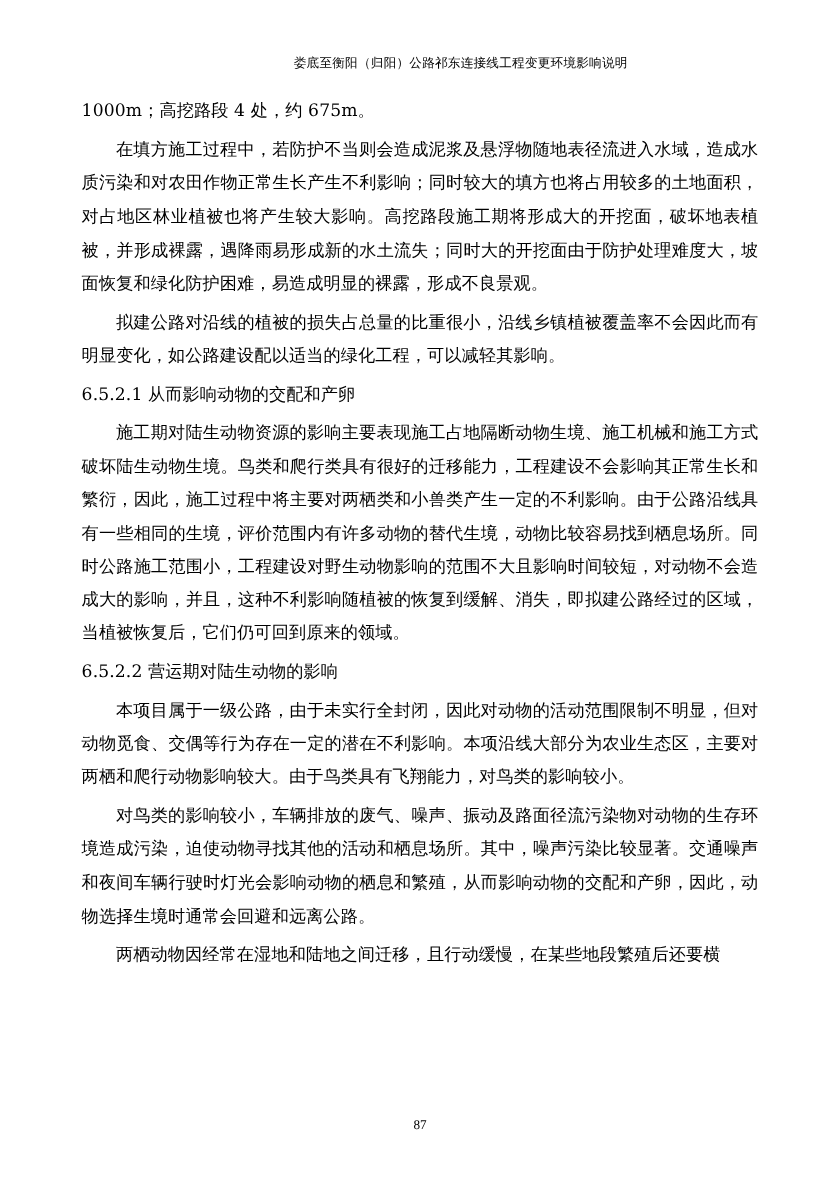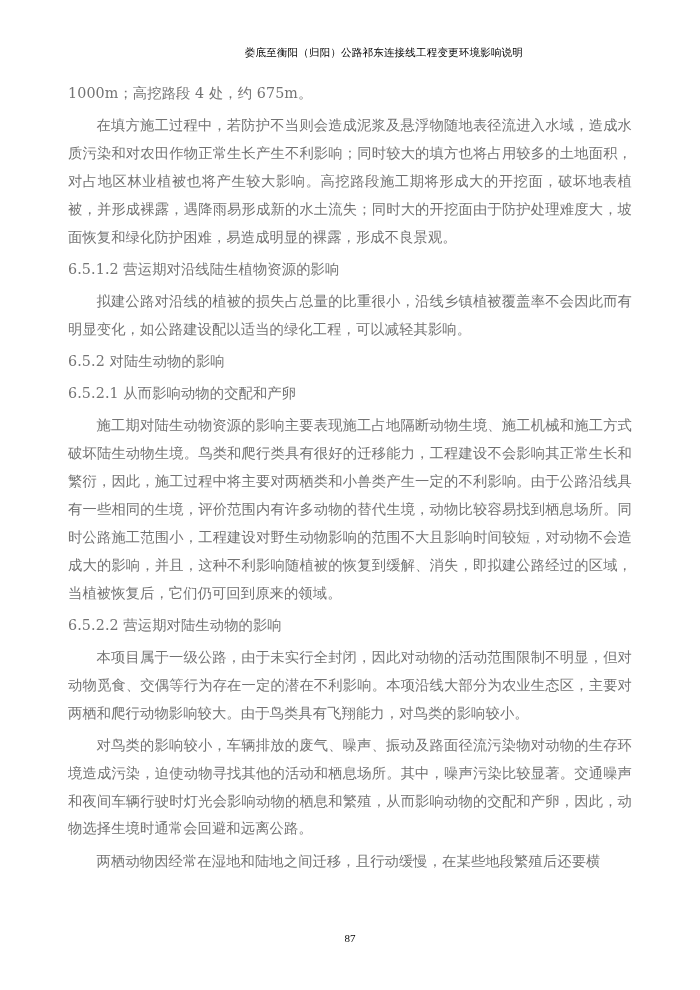--- a/index.html
+++ b/index.html
@@ -34,21 +34,21 @@
   .content {
     position: absolute;
     top: 80px;
     left: 68px;
     width: 564px;
   }
   p {
     margin: 0 0 0.30em 0;
     font-size: 14.3px;
     line-height: 1.95;
-    color: #737373;
+    color: #000000;
     text-align: justify;
     text-justify: inter-ideograph;
     letter-spacing: 0.1px;
   }
   p.indent {
     text-indent: 2em;
   }
   p.heading {
     text-indent: 0;
   }
@@ -66,23 +66,21 @@
 </head>
 <body>
 
 <div class="page">
 
   <div class="header">娄底至衡阳（归阳）公路祁东连接线工程变更环境影响说明</div>
 
   <div class="content">
     <p class="plain">1000m；高挖路段 4 处，约 675m。</p>
     <p class="indent">在填方施工过程中，若防护不当则会造成泥浆及悬浮物随地表径流进入水域，造成水质污染和对农田作物正常生长产生不利影响；同时较大的填方也将占用较多的土地面积，对占地区林业植被也将产生较大影响。高挖路段施工期将形成大的开挖面，破坏地表植被，并形成裸露，遇降雨易形成新的水土流失；同时大的开挖面由于防护处理难度大，坡面恢复和绿化防护困难，易造成明显的裸露，形成不良景观。</p>
-    <p class="heading">6.5.1.2  营运期对沿线陆生植物资源的影响</p>
     <p class="indent">拟建公路对沿线的植被的损失占总量的比重很小，沿线乡镇植被覆盖率不会因此而有明显变化，如公路建设配以适当的绿化工程，可以减轻其影响。</p>
-    <p class="heading">6.5.2   对陆生动物的影响</p>
     <p class="heading">6.5.2.1  从而影响动物的交配和产卵</p>
     <p class="indent">施工期对陆生动物资源的影响主要表现施工占地隔断动物生境、施工机械和施工方式破坏陆生动物生境。鸟类和爬行类具有很好的迁移能力，工程建设不会影响其正常生长和繁衍，因此，施工过程中将主要对两栖类和小兽类产生一定的不利影响。由于公路沿线具有一些相同的生境，评价范围内有许多动物的替代生境，动物比较容易找到栖息场所。同时公路施工范围小，工程建设对野生动物影响的范围不大且影响时间较短，对动物不会造成大的影响，并且，这种不利影响随植被的恢复到缓解、消失，即拟建公路经过的区域，当植被恢复后，它们仍可回到原来的领域。</p>
     <p class="heading">6.5.2.2  营运期对陆生动物的影响</p>
     <p class="indent">本项目属于一级公路，由于未实行全封闭，因此对动物的活动范围限制不明显，但对动物觅食、交偶等行为存在一定的潜在不利影响。本项沿线大部分为农业生态区，主要对两栖和爬行动物影响较大。由于鸟类具有飞翔能力，对鸟类的影响较小。</p>
     <p class="indent">对鸟类的影响较小，车辆排放的废气、噪声、振动及路面径流污染物对动物的生存环境造成污染，迫使动物寻找其他的活动和栖息场所。其中，噪声污染比较显著。交通噪声和夜间车辆行驶时灯光会影响动物的栖息和繁殖，从而影响动物的交配和产卵，因此，动物选择生境时通常会回避和远离公路。</p>
     <p class="indent">两栖动物因经常在湿地和陆地之间迁移，且行动缓慢，在某些地段繁殖后还要横</p>
   </div>
 
   <div class="footer">87</div>
 

